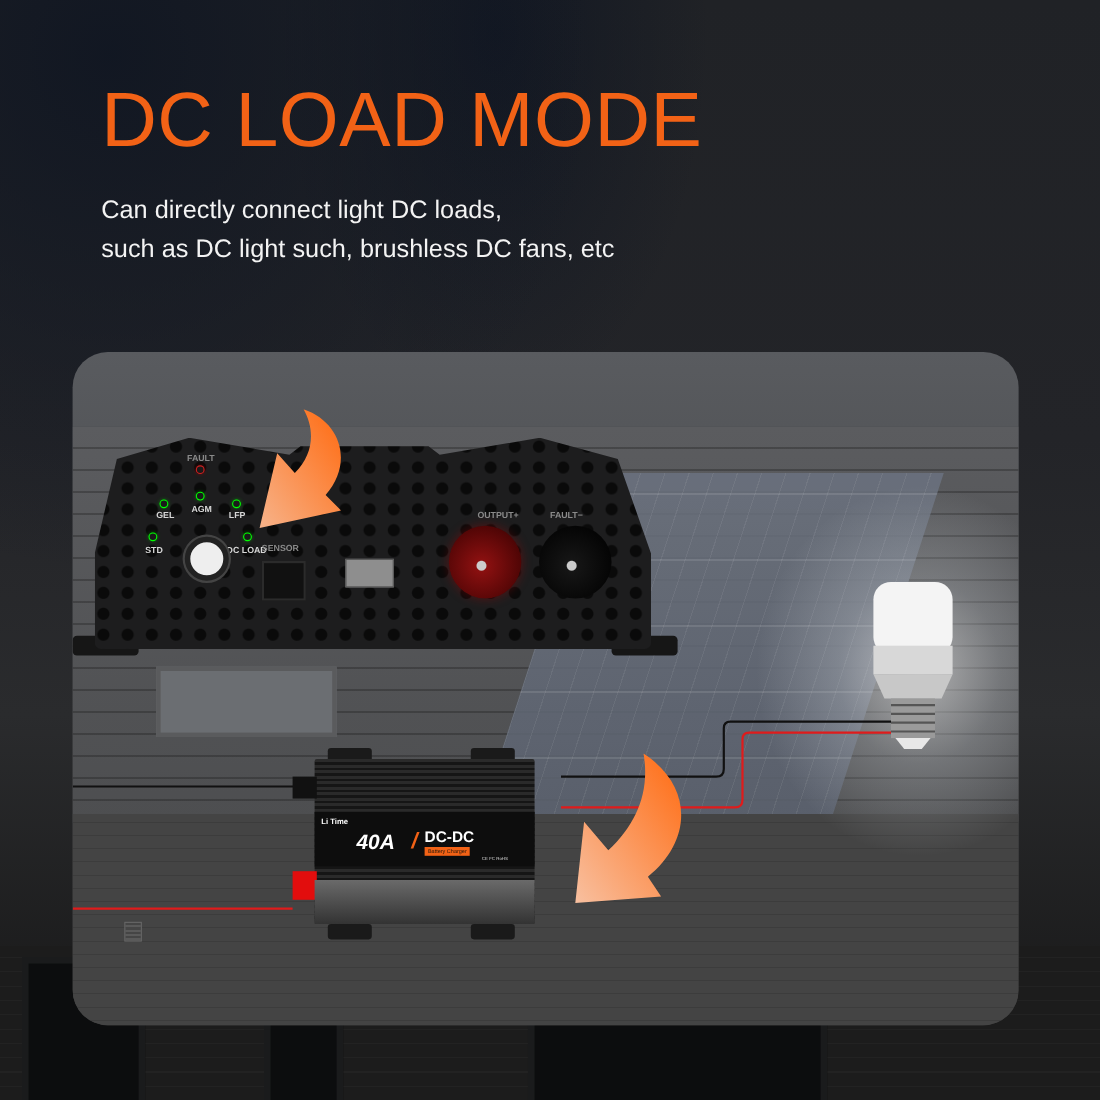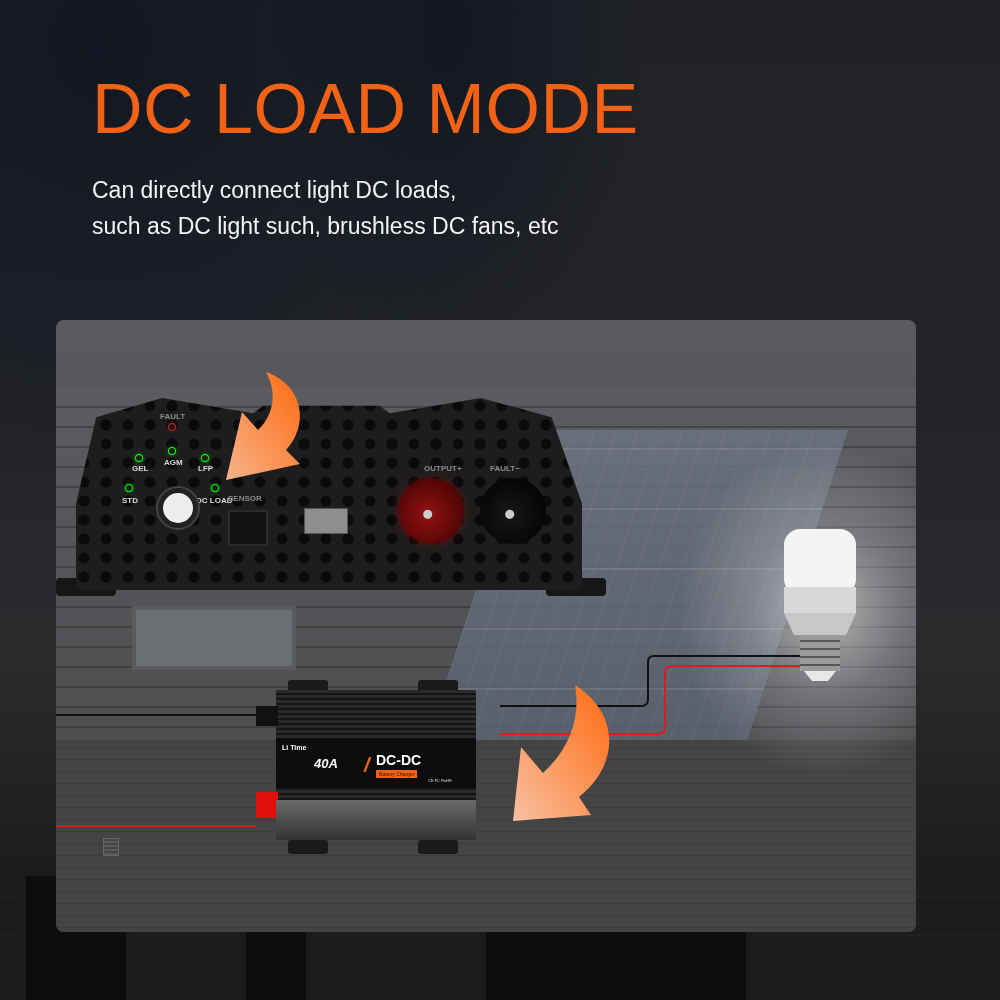--- a/index.html
+++ b/index.html
@@ -7,21 +7,21 @@
   .bg{position:absolute;inset:0;background:
       radial-gradient(ellipse at 10% 5%, rgba(16,22,34,.9) 0%, rgba(0,0,0,0) 35%),
       radial-gradient(ellipse at 45% 3%, rgba(16,22,34,.85) 0%, rgba(0,0,0,0) 25%),
       linear-gradient(180deg,#202226 0%,#232428 40%,#2a2b2d 65%,#151515 100%);}
   .house-bottom{position:absolute;left:0;top:860px;width:1000px;height:140px;background:
       repeating-linear-gradient(0deg,#1c1c1c 0 12px,#222 12px 13px);}
   .door{position:absolute;background:#0c0d0e;border:6px solid #1a1b1c;}
   .headline{position:absolute;left:92px;top:74px;margin:0;font-size:70px;font-weight:normal;color:#f26216;letter-spacing:0.5px;line-height:1;}
   .subtitle{position:absolute;left:92px;top:172px;margin:0;font-size:23px;color:#f3f3f3;line-height:36px;}
   .subtitle span{display:block;}
-  .card{position:absolute;left:56px;top:320px;width:860px;height:612px;border-radius:8px;overflow:hidden;
+  .card{position:absolute;left:66px;top:320px;width:860px;height:612px;border-radius:32px;overflow:hidden;
       background:linear-gradient(180deg,#595b5f 0%,#505255 25%,#4b4c4e 55%,#454545 80%,#3b3b3b 100%);}
   .roof{position:absolute;left:0;top:68px;width:860px;height:360px;background:
       repeating-linear-gradient(180deg,rgba(255,255,255,0) 0 18px,rgba(30,30,30,.35) 18px 20px),
       linear-gradient(180deg,#5b5c5f,#4d4e50);}
   .solar{position:absolute;left:420px;top:110px;width:320px;height:320px;transform:skewX(-18deg);
       background:
         repeating-linear-gradient(90deg,rgba(255,255,255,.08) 0 1px,rgba(0,0,0,0) 1px 22px),
         repeating-linear-gradient(0deg,rgba(255,255,255,.12) 0 2px,rgba(0,0,0,0) 2px 60px),
         linear-gradient(180deg,#6c7380,#5c6370);opacity:.85;}
   .glow{position:absolute;left:620px;top:120px;width:300px;height:340px;border-radius:50%;
@@ -52,21 +52,21 @@
   
   .arrow{position:absolute;}
 
   
   .charger{position:absolute;left:212px;top:360px;width:218px;height:180px;}
   .ch-tab{position:absolute;width:40px;height:14px;background:#1a1a1a;border-radius:3px;}
   .ch-body{position:absolute;left:8px;top:10px;width:200px;height:150px;background:
       repeating-linear-gradient(180deg,#2a2a2a 0 3px,#151515 3px 5px);border-radius:2px;}
   .ch-panel{position:absolute;left:8px;top:58px;width:200px;height:50px;background:#0d0d0d;}
   .ch-brand{position:absolute;left:6px;top:6px;color:#fff;font-size:7px;font-weight:bold;}
-  .ch-amp{position:absolute;left:38px;top:18px;color:#fff;font-size:13px;font-weight:bold;font-style:italic;}
+  .ch-amp{position:absolute;left:38px;top:18px;color:#fff;font-size:19px;font-weight:bold;font-style:italic;}
   .ch-bolt{position:absolute;left:88px;top:16px;color:#f26216;font-size:20px;font-weight:bold;font-style:italic;}
   .ch-type{position:absolute;left:100px;top:14px;color:#fff;font-size:14px;font-weight:bold;}
   .ch-sub{position:absolute;left:100px;top:32px;background:#f26216;color:#2a1a0a;font-size:5px;padding:1px 3px;}
   .ch-cert{position:absolute;left:152px;top:40px;color:#ddd;font-size:4px;}
   .ch-bot{position:absolute;left:8px;top:120px;width:200px;height:40px;background:linear-gradient(180deg,#6a6a6a,#333);}
   .ch-conn-l{position:absolute;width:22px;height:20px;background:#111;left:-12px;top:26px;}
   .ch-conn-red{position:absolute;width:22px;height:26px;background:#e20d0d;left:-12px;top:112px;}
 
   .bulb{position:absolute;left:722px;top:528px;}
   .wire{position:absolute;}

